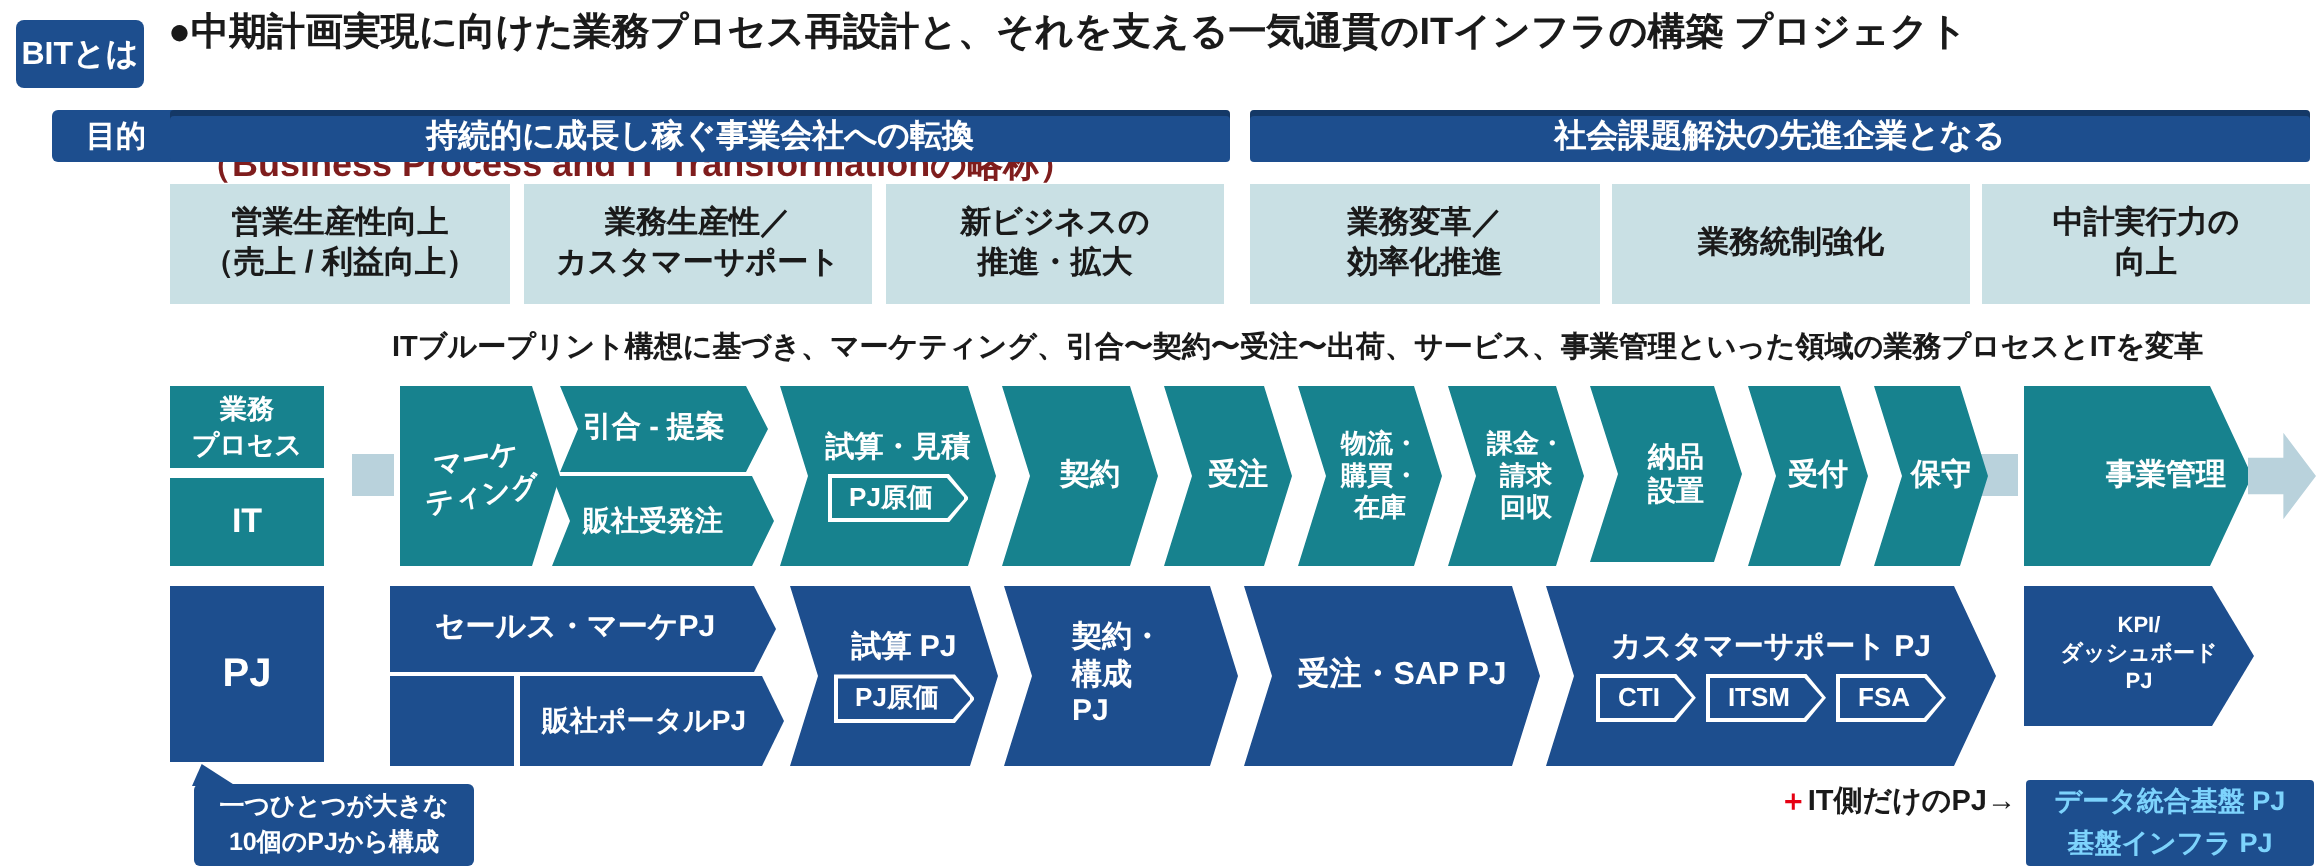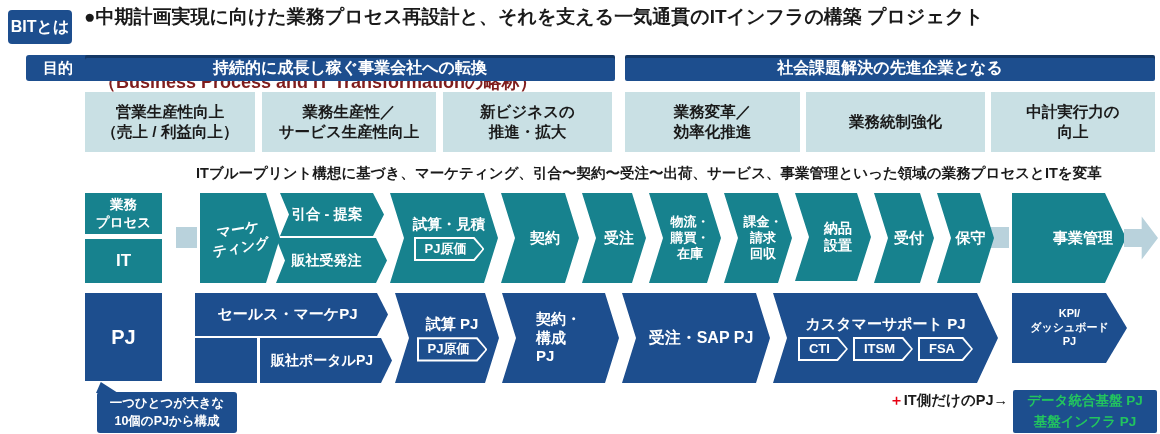--- a/index.html
+++ b/index.html
@@ -37,42 +37,42 @@
   .minirow { display:flex; gap:5px; margin-top:3px; }
 
   .conn { background:#b9d2dc; }
   .flow-arrow { background:#b9d2dc;
     clip-path: polygon(0 31%, 52% 31%, 52% 5%, 100% 50%, 52% 95%, 52% 69%, 0 69%); }
   .bubble { color:#fff; font-weight:bold; font-size:12.5px; line-height:1.4; border-radius:3px;
             display:flex; align-items:center; justify-content:center; text-align:center; }
   .bubble-tip { background:#1d4e8e; clip-path: polygon(22% 0, 100% 100%, 0 100%); }
   .itonly { font-size:14.5px; font-weight:bold; color:#1a1a1a; text-align:right; }
   .itonly .plus { color:#e60012; }
-  .itpj { color:#22c55e; font-weight:bold; font-size:13.5px; line-height:1.5; border-radius:2px;
+  .itpj { color:#7dd3fc; font-weight:bold; font-size:13.5px; line-height:1.5; border-radius:2px;
           display:flex; align-items:center; justify-content:center; text-align:center; }
   .tilt { transform: rotate(-10deg); display:inline-block; }
 </style>
 </head>
 <body>
 
 <div class="canvas">
 
   <div class="abs tag-box navy-bg" style="left:8px; top:10px; width:64px; height:34px; font-size:16px;">BITとは</div>
   <div class="abs" style="left:84px; top:5px; width:1072px;">
     <div class="title-l1">●中期計画実現に向けた業務プロセス再設計と、それを支える一気通貫のITインフラの構築 プロジェクト</div>
     <div class="title-l2">（Business Process and IT Transformationの略称）</div>
   </div>
   <div class="abs tag-box navy-bg" style="left:8px; top:55px; width:64px; height:26px; font-size:15px; border-radius:3px;margin-left:18px;">目的</div>
   <div class="abs banner navy-bg" style="left:85px; top:55px; width:530px; height:26px;">持続的に成長し稼ぐ事業会社への転換</div>
   <div class="abs banner navy-bg" style="left:625px; top:55px; width:530px; height:26px;">社会課題解決の先進企業となる</div>
 
   <div class="abs obj pre" style="left:85px;  width:170px;">営業生産性向上
 （売上 / 利益向上）</div>
   <div class="abs obj pre" style="left:262px; width:174px;">業務生産性／
-サービス生産性向上</div>
+カスタマーサポート</div>
   <div class="abs obj pre" style="left:443px; width:169px;">新ビジネスの
 推進・拡大</div>
   <div class="abs obj pre" style="left:625px; width:175px;">業務変革／
 効率化推進</div>
   <div class="abs obj pre" style="left:806px; width:179px;">業務統制強化</div>
   <div class="abs obj pre" style="left:991px; width:164px;">中計実行力の
 向上</div>
 
   <div class="abs note" style="left:196px; top:164px; width:960px;">ITブループリント構想に基づき、マーケティング、引合〜契約〜受注〜出荷、サービス、事業管理といった領域の業務プロセスとITを変革</div>
 

